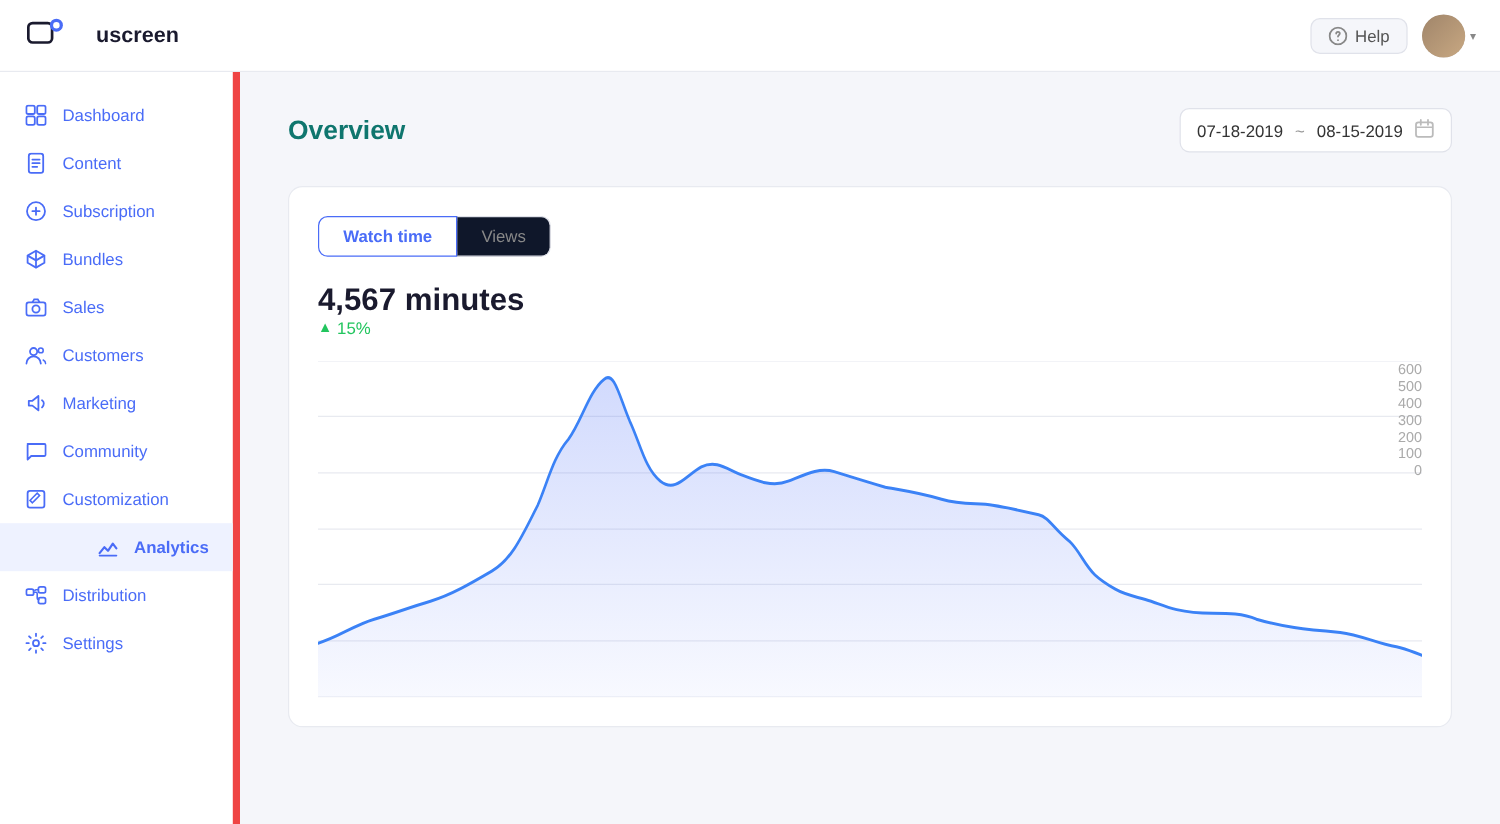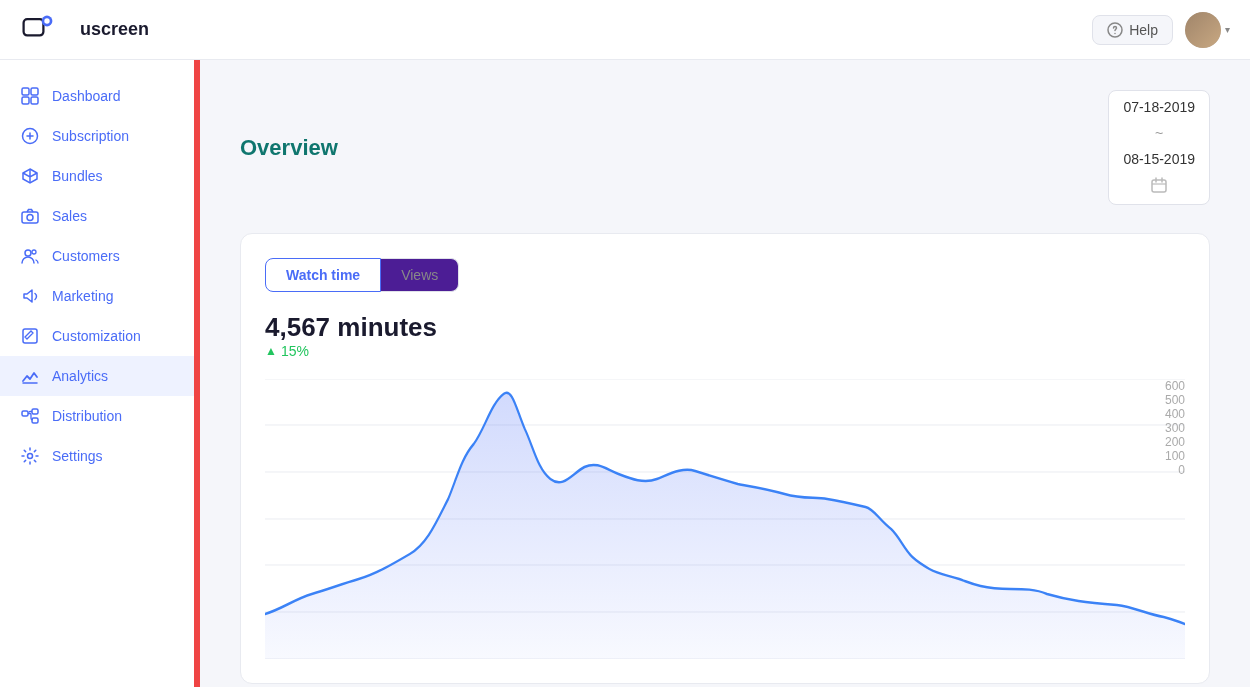--- a/index.html
+++ b/index.html
@@ -44,52 +44,52 @@
       flex-shrink: 0;
       overflow-y: auto;
     }
     .nav-item {
       display: flex; align-items: center; gap: 12px;
       padding: 10px 20px; cursor: pointer;
       font-size: 14px; color: #4a6cf7;
       border-radius: 0;
       transition: background 0.15s;
     }
-    .nav-item.active { background: #eef2ff; color: #4a6cf7; font-weight: 400; }
+    .nav-item.active { background: #eef2ff; color: #4a6cf7; font-weight: 700; justify-content: flex-end; }
     .nav-item .nav-icon { width: 20px; height: 20px; display: flex; align-items: center; justify-content: center; flex-shrink: 0; }
     .nav-item .nav-label { font-size: 14px; }
 
     
     .main { flex: 1; overflow-y: auto; background: #f5f6fa; }
     .content-area { padding: 30px 40px; }
 
     
     .overview-header {
       display: flex; align-items: center; justify-content: space-between;
       margin-bottom: 28px;
     }
     .overview-title { font-size: 22px; font-weight: 700; color: #0f766e; }
     .date-range-picker {
       display: flex; align-items: center; gap: 10px;
       background: #fff; border: 1px solid #e0e2ea;
       border-radius: 8px; padding: 8px 14px;
-      font-size: 14px; color: #333; flex-direction: column;
+      font-size: 14px; color: #333;
     }
     .date-separator { color: #999; }
     .cal-icon { color: #aaa; font-size: 14px; }
 
     
     .chart-card {
       background: #fff; border-radius: 12px;
       border: 1px solid #e8eaf0; padding: 24px;
     }
     .tab-bar { display: flex; gap: 0; margin-bottom: 20px; }
     .tab-btn {
       padding: 8px 20px; font-size: 14px; cursor: pointer;
-      border: 1px solid #e0e2ea; background: #4c1d95; color: #888;
+      border: 1px solid #e0e2ea; background: #0f172a; color: #888;
     }
     .tab-btn:first-child { border-radius: 8px 0 0 8px; }
     .tab-btn:last-child { border-radius: 0 8px 8px 0; border-left: none; }
     .tab-btn.active { background: #fff; color: #4a6cf7; font-weight: 600; border-color: #4a6cf7; z-index: 1; }
 
     
     .stat-value { font-size: 26px; font-weight: 700; color: #1a1a2e; margin-bottom: 0; }
     .stat-change { display: flex; align-items: center; gap: 4px; font-size: 14px; color: #22c55e; margin-bottom: 20px; }
     .arrow-up { font-size: 12px; }
 
@@ -144,20 +144,29 @@
         <svg width="18" height="18" viewBox="0 0 18 18" fill="none">
           <rect x="1" y="1" width="7" height="7" rx="1.5" stroke="#4a6cf7" stroke-width="1.5"></rect>
           <rect x="10" y="1" width="7" height="7" rx="1.5" stroke="#4a6cf7" stroke-width="1.5"></rect>
           <rect x="1" y="10" width="7" height="7" rx="1.5" stroke="#4a6cf7" stroke-width="1.5"></rect>
           <rect x="10" y="10" width="7" height="7" rx="1.5" stroke="#4a6cf7" stroke-width="1.5"></rect>
         </svg>
       </span>
       <span class="nav-label">Dashboard</span>
     </div>
 
+    <div class="nav-item">
+      <span class="nav-icon">
+        <svg width="18" height="18" viewBox="0 0 18 18" fill="none">
+          <rect x="3" y="1" width="12" height="16" rx="2" stroke="#4a6cf7" stroke-width="1.5"></rect>
+          <path d="M6 6h6M6 9h6M6 12h4" stroke="#4a6cf7" stroke-width="1.5" stroke-linecap="round"></path>
+        </svg>
+      </span>
+      <span class="nav-label">Content</span>
+    </div>
 
     <div class="nav-item">
       <span class="nav-icon">
         <svg width="18" height="18" viewBox="0 0 18 18" fill="none">
           <circle cx="9" cy="9" r="7.5" stroke="#4a6cf7" stroke-width="1.5"></circle>
           <path d="M6 9h6M9 6v6" stroke="#4a6cf7" stroke-width="1.5" stroke-linecap="round"></path>
         </svg>
       </span>
       <span class="nav-label">Subscription</span>
     </div>
@@ -198,20 +207,28 @@
     <div class="nav-item">
       <span class="nav-icon">
         <svg width="18" height="18" viewBox="0 0 18 18" fill="none">
           <path d="M3 7v4h3l5 4V3L6 7H3z" stroke="#4a6cf7" stroke-width="1.5" stroke-linejoin="round"></path>
           <path d="M14 6.5c1 .7 1.5 1.5 1.5 2.5S15 11.8 14 12.5" stroke="#4a6cf7" stroke-width="1.5" stroke-linecap="round"></path>
         </svg>
       </span>
       <span class="nav-label">Marketing</span>
     </div>
 
+    <div class="nav-item">
+      <span class="nav-icon">
+        <svg width="18" height="18" viewBox="0 0 18 18" fill="none">
+          <path d="M2 3h14a1 1 0 011 1v8a1 1 0 01-1 1H5l-3 3V4a1 1 0 011-1z" stroke="#4a6cf7" stroke-width="1.5" stroke-linejoin="round"></path>
+        </svg>
+      </span>
+      <span class="nav-label">Community</span>
+    </div>
 
     <div class="nav-item">
       <span class="nav-icon">
         <svg width="18" height="18" viewBox="0 0 18 18" fill="none">
           <rect x="2" y="2" width="14" height="14" rx="2" stroke="#4a6cf7" stroke-width="1.5"></rect>
           <path d="M6 12l2-2 4-4-2-2-4 4-2 2 2 2z" stroke="#4a6cf7" stroke-width="1.3"></path>
         </svg>
       </span>
       <span class="nav-label">Customization</span>
     </div>

